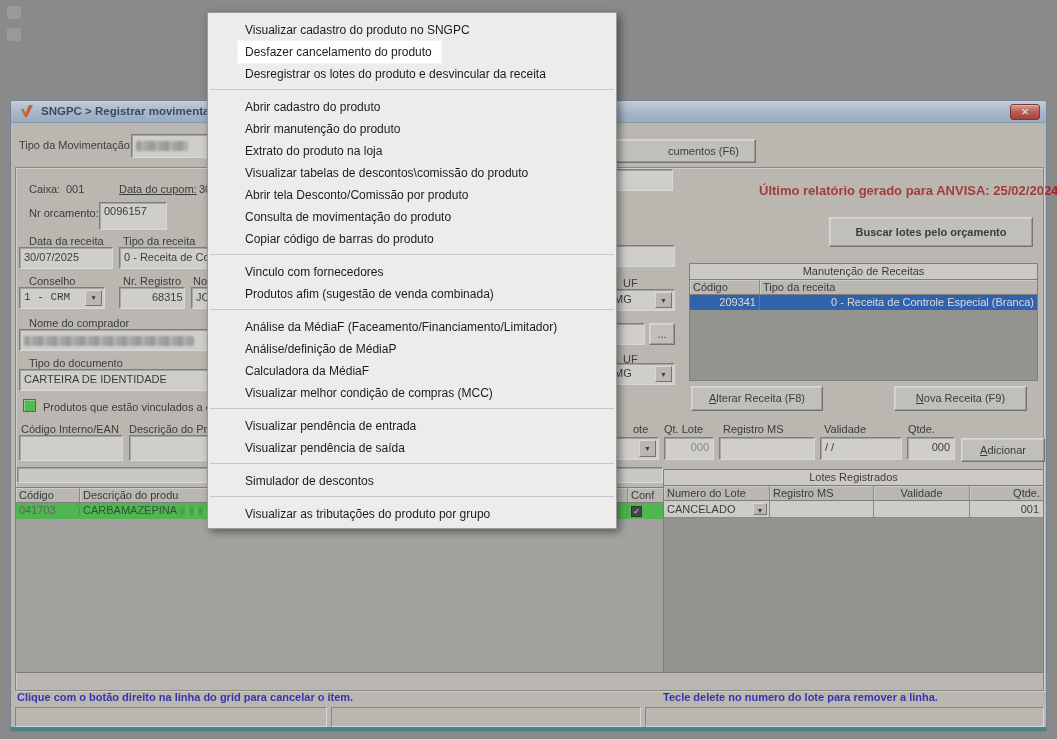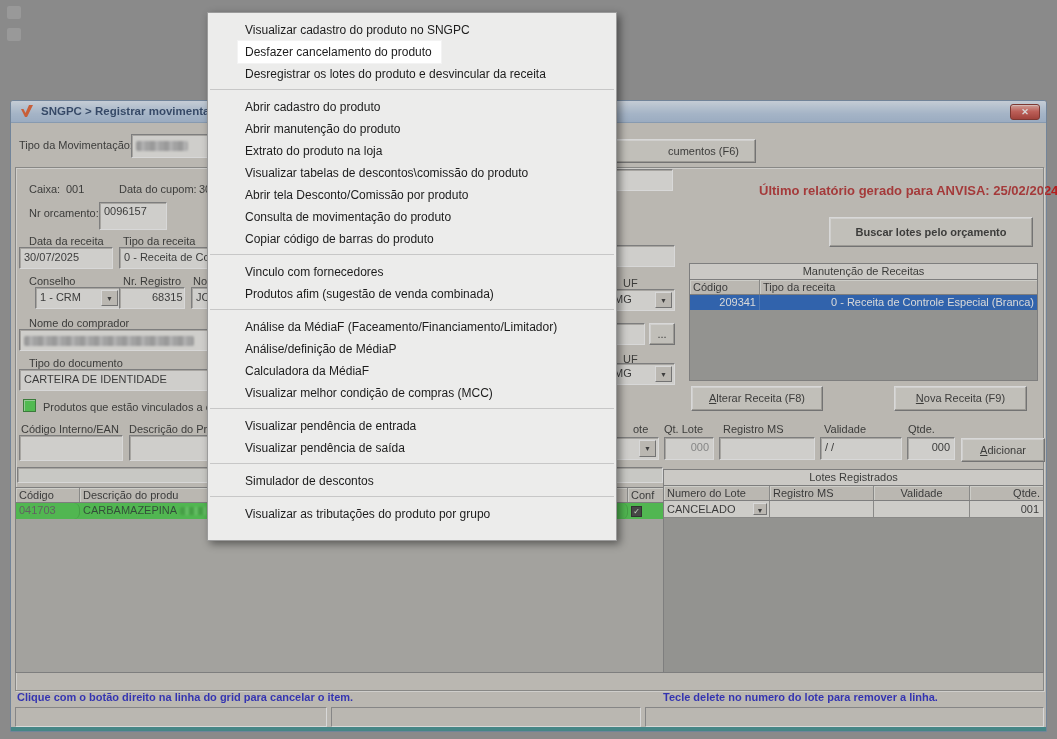--- a/index.html
+++ b/index.html
@@ -99,21 +99,21 @@
   .prod-head { display:flex; height:15px; background:#d4d0c8; border-bottom:1px solid #7f7f7f; }
   .prod-head > div { border-right:1px solid #8f8f8c; padding:1px 3px; box-shadow:inset 1px 1px 0 #f0efe9; overflow:hidden; white-space:nowrap; }
   .prod-row { display:flex; height:16px; background:#3ecf3e; color:#14381c; font-size:11px; }
   .prod-row > div { border-right:1px solid #2fae2f; padding:1px 3px; white-space:nowrap; overflow:hidden;border-radius:6px; }
 
   
   .ctx-menu {
     position:absolute; left:207px; top:12px; width:410px;
     background:#ececeb; border:1px solid #9b9b9b;
     box-shadow:3px 3px 8px rgba(0,0,0,0.45);
-    padding:5px 0 16px 0; z-index:10;
+    padding:5px 0 4px 0; z-index:10;
     font-size:12px; color:#1c1c1c;
   }
   .mi { height:22px; line-height:22px; padding-left:37px; white-space:nowrap; }
   .mi span { display:inline-block; line-height:normal; vertical-align:middle; }
   .mi.hl span { background:#ffffff; padding:4px 9px 4px 7px; margin-left:-7px; box-shadow:0 0 0 1px #f3f3f3; }
   .menu-sep { height:1px; background:#c7c7c7; margin:5px 2px 5px 2px; }
 </style>
 </head>
 <body>
 
@@ -132,35 +132,35 @@
 
   <div class="lbl" style="left:8px; top:38px;">Tipo da Movimentação:</div>
   <div class="sunken" style="left:120px; top:33px; width:88px; height:24px;"><span class="px" style="width:52px; height:10px; margin-top:2px;"></span></div>
   <div class="btn3d" style="left:586px; top:38px; width:159px; height:24px; line-height:22px; text-align:right; padding-right:16px;">cumentos (F6)</div>
   <div class="lbl" style="left:748px; top:42px; color:#b51d1d; font-weight:bold; font-size:13px;margin-top:40px;">Último relatório gerado para ANVISA: 25/02/2024</div>
 
   <div class="groupbox"></div>
 
   <div class="lbl" style="left:18px; top:82px;">Caixa:</div>
   <div class="lbl" style="left:55px; top:82px;">001</div>
-  <div class="lbl" style="left:108px; top:82px;">Data do cupom:</div>
+  <div class="lbl" style="left:108px; top:82px;text-decoration:underline;">Data do cupom:</div>
   <div class="lbl" style="left:188px; top:82px;">30/</div>
 
   <div class="lbl" style="left:18px; top:106px;">Nr orcamento:</div>
   <div class="sunken" style="left:88px; top:101px; width:68px; height:28px; padding-top:2px;">0096157</div>
 
   <div class="lbl" style="left:18px; top:134px;">Data da receita</div>
   <div class="lbl" style="left:112px; top:134px;">Tipo da receita</div>
   <div class="sunken" style="left:8px; top:146px; width:94px; height:22px;">30/07/2025</div>
   <div class="sunken" style="left:108px; top:146px; width:110px; height:22px;">0 - Receita de Con</div>
 
   <div class="lbl" style="left:18px; top:174px;">Conselho</div>
   <div class="lbl" style="left:112px; top:174px;">Nr. Registro</div>
   <div class="lbl" style="left:182px; top:174px;">No</div>
-  <div class="sunken" style="left:24px; top:186px; width:86px; height:22px;"><span>1 - CRM</span><span class="combo-arrow">▼</span></div>
+  <div class="sunken" style="left:8px; top:186px; width:86px; height:22px;font-family:Liberation Mono, monospace;"><span>1 - CRM</span><span class="combo-arrow">▼</span></div>
   <div class="sunken" style="left:108px; top:186px; width:66px; height:22px;padding-left:32px;">68315</div>
   <div class="sunken" style="left:180px; top:186px; width:38px; height:22px;">JC</div>
 
   <div class="lbl" style="left:18px; top:216px;">Nome do comprador</div>
   <div class="sunken" style="left:8px; top:228px; width:210px; height:22px;"><span class="px" style="width:170px; height:10px; margin-top:2px;"></span></div>
 
   <div class="lbl" style="left:18px; top:256px;">Tipo do documento</div>
   <div class="sunken" style="left:8px; top:268px; width:210px; height:22px;">CARTEIRA DE IDENTIDADE</div>
 
   <div class="chk-green" style="left:12px; top:298px;"></div>

